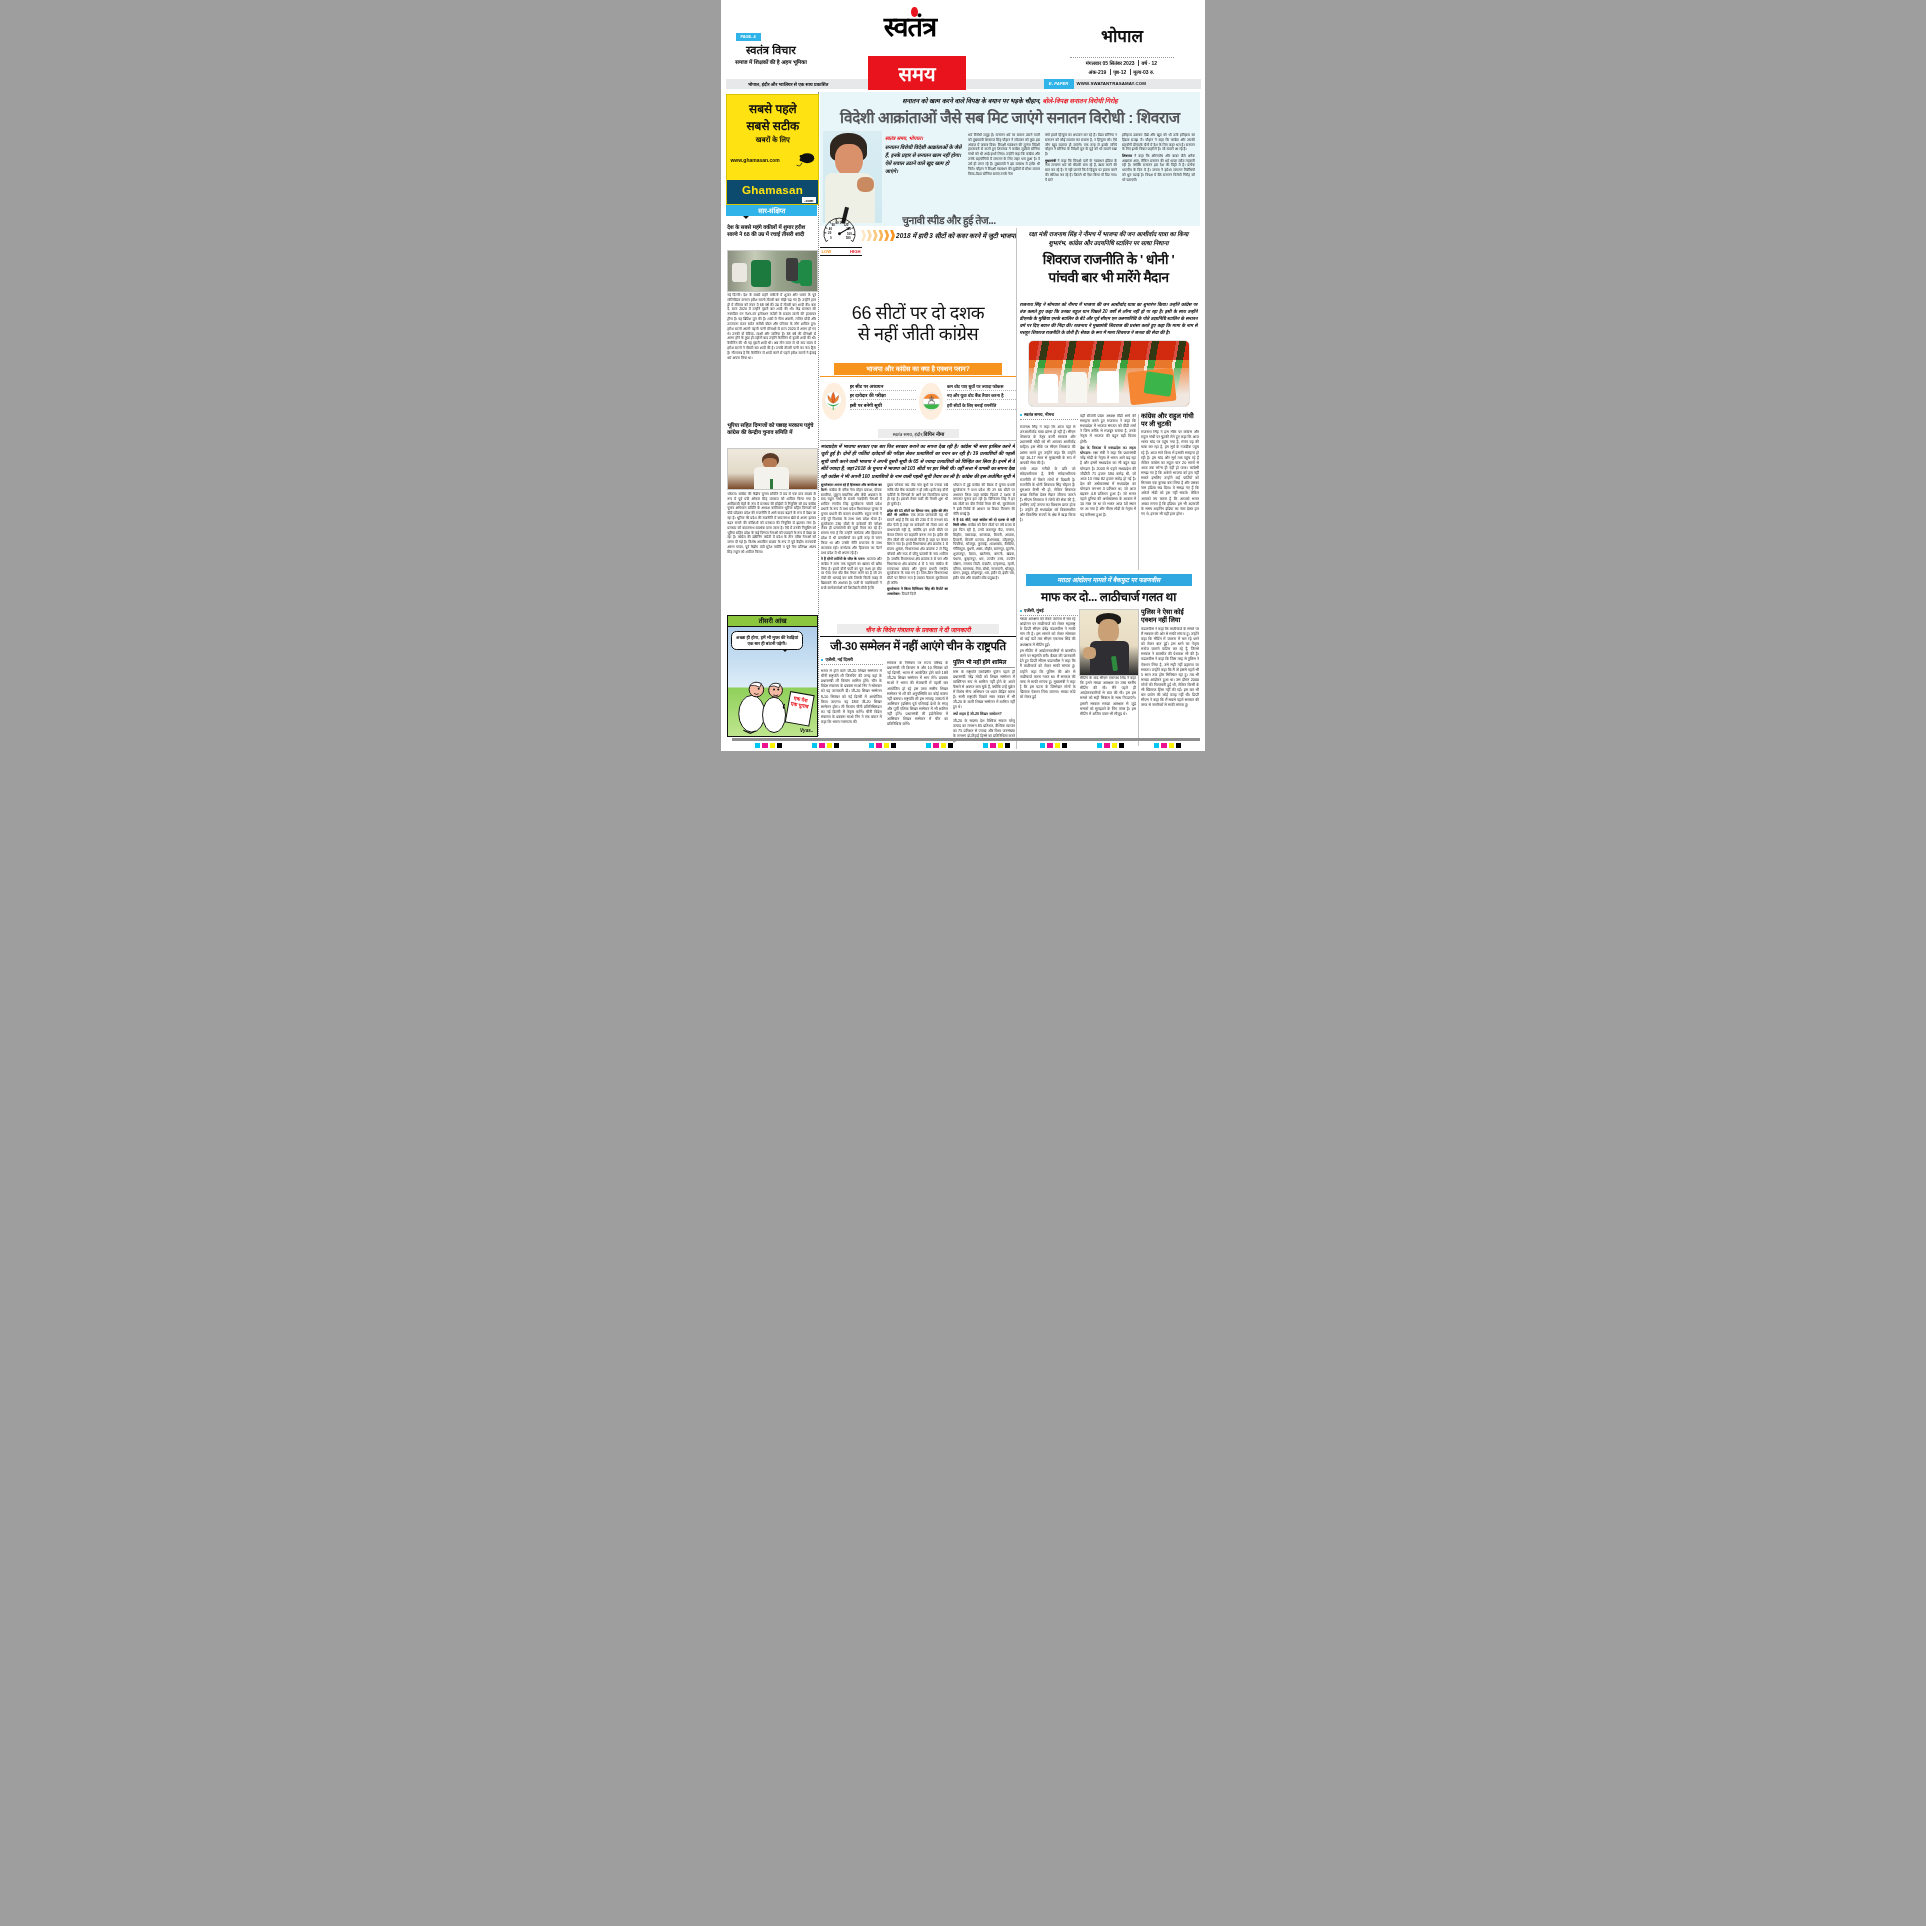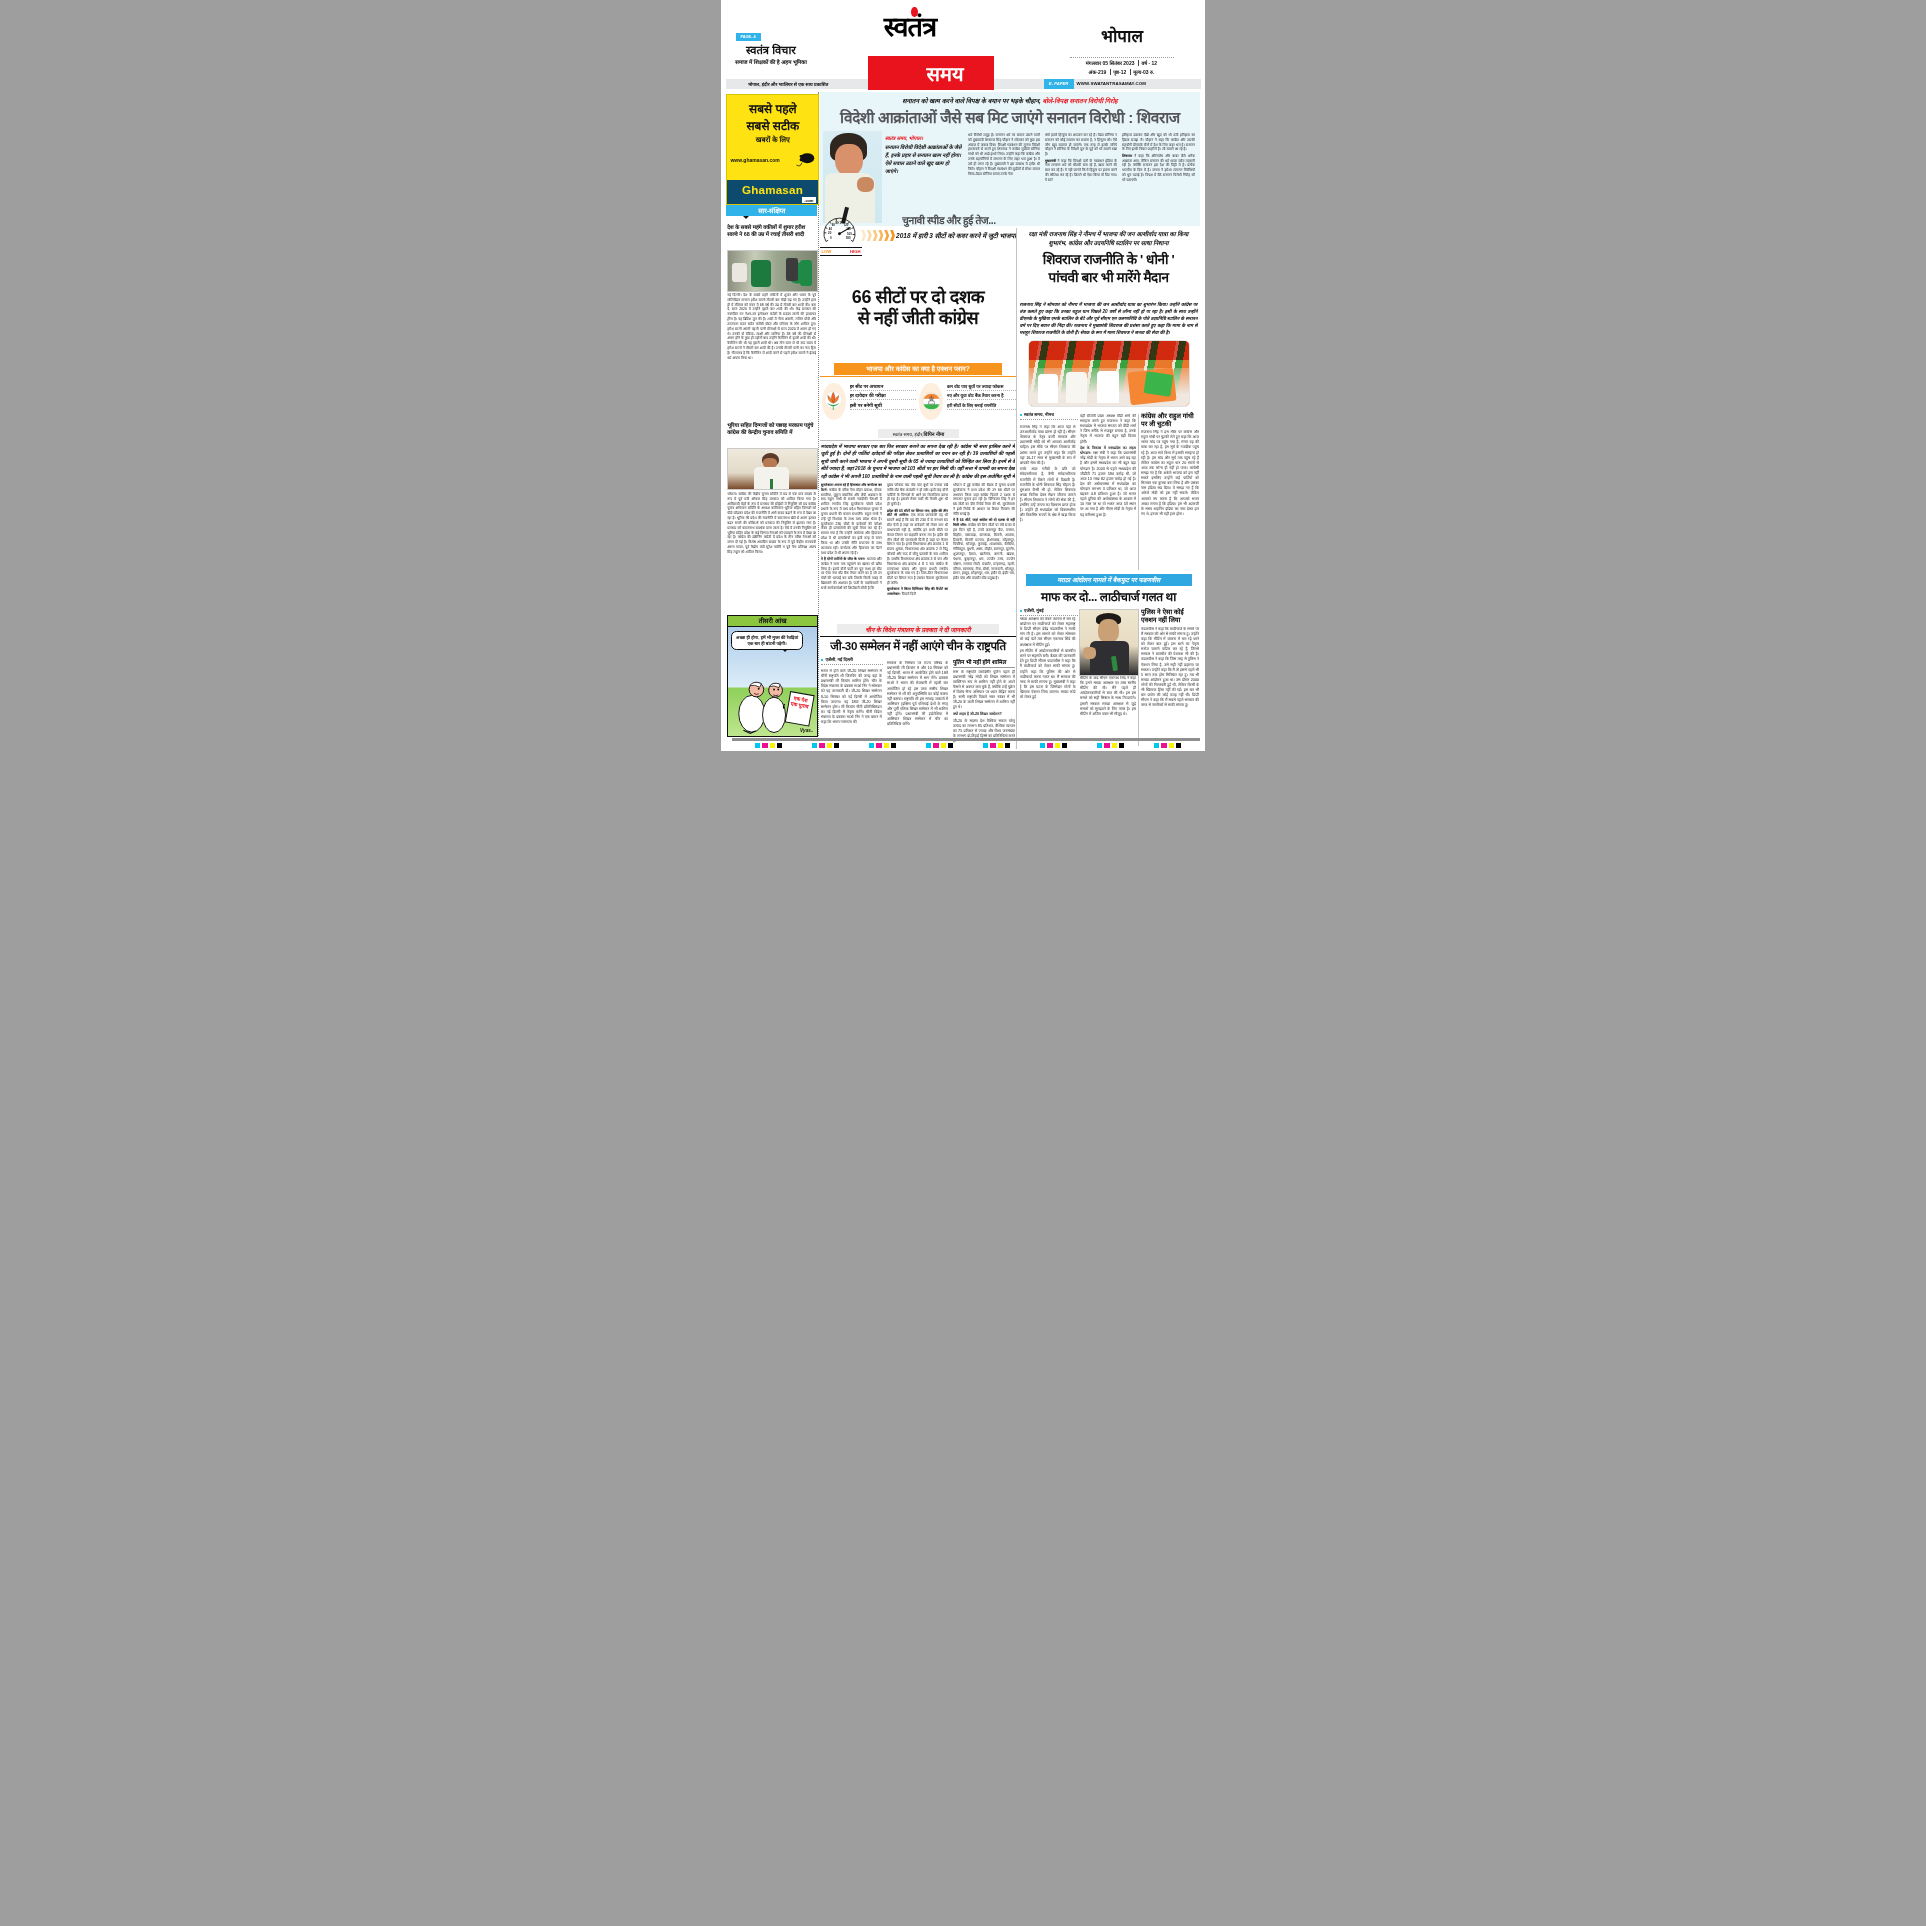--- a/index.html
+++ b/index.html
@@ -48,21 +48,21 @@
       <span>स्वतंत्र विचार</span>
     </div>
     <div class="abs ctr" style="left:11.6px;top:59px;width:77px;font-size:5.4px;font-weight:900;line-height:1.3;">
       <span>समाज में शिक्षकों की है अहम भूमिका</span>
     </div>
 
     <div class="abs" style="left:190px;top:7px;width:6.5px;height:10px;background:#e8131c;border-radius:50%;"></div>
     <div class="abs ctr" style="left:112px;top:13px;width:154px;font-size:27px;font-weight:900;letter-spacing:-0.8px;color:#000;line-height:1.05;">
       <span>स्वतंत्र</span>
     </div>
-    <div class="abs ctr" style="left:147px;top:56px;width:98px;height:34px;background:#e8131c;z-index:5;display:flex;align-items:center;justify-content:center;padding-left:28px;">
+    <div class="abs ctr" style="left:147px;top:56px;width:98px;height:34px;background:#e8131c;z-index:5;display:flex;align-items:center;justify-content:center;">
       <span style="color:#fff;font-size:20px;font-weight:900;">समय</span>
     </div>
 
     <div class="abs ctr" style="left:347px;top:24px;width:108px;font-size:17px;font-weight:900;">
       <span>भोपाल</span>
     </div>
     <div class="abs dotline" style="left:349px;top:57px;width:104px;"></div>
     <div class="abs ctr" style="left:339px;top:60px;width:123px;font-size:5px;font-weight:900;">
       <span>मंगलवार 05 सितंबर 2023</span>
       <span style="border-left:0.6px solid #444;margin:0 2.3px;"></span>
@@ -257,21 +257,21 @@
     </div>
     <div style="position:absolute;left:62px;top:0.8px;width:134px;text-align:center;font-size:10.4px;font-weight:900;color:#4d4d4f;letter-spacing:-0.4px;">
       <span>चुनावी स्पीड और हुई तेज...</span>
     </div>
     <div style="position:absolute;left:76px;top:18.5px;width:120px;text-align:center;font-size:6.5px;font-weight:900;font-style:italic;line-height:1.5;">
       <span>2018 में हारी 3 सीटों को कवर करने में जुटी भाजपा</span>
     </div>
   </div>
 
   <div class="abs" style="left:99px;top:287px;width:196px;height:336px;">
-    <div class="ctr" style="font-size:18px;font-weight:700;line-height:1.18;letter-spacing:-0.4px;">
+    <div class="ctr" style="font-size:18px;font-weight:400;line-height:1.18;letter-spacing:-0.4px;margin-top:16px;">
       <div><span>66 सीटों पर दो दशक</span></div>
       <div><span>से नहीं जीती कांग्रेस</span></div>
     </div>
     <div class="bandorange" style="position:absolute;left:14px;top:76px;width:168px;height:11.6px;font-size:6.5px;">
       <span>भाजपा और कांग्रेस का क्या है एक्शन प्लान?</span>
     </div>
     <div class="abs" style="left:0;top:89px;width:196px;height:0.8px;background:#f7941d;"></div>
 
     <div class="abs" style="left:1.5px;top:94px;width:94px;height:42px;">
       <div class="abs" style="left:0;top:1.5px;width:24px;height:37px;background:#fdeedd;border-radius:50%;display:flex;align-items:center;justify-content:center;">

